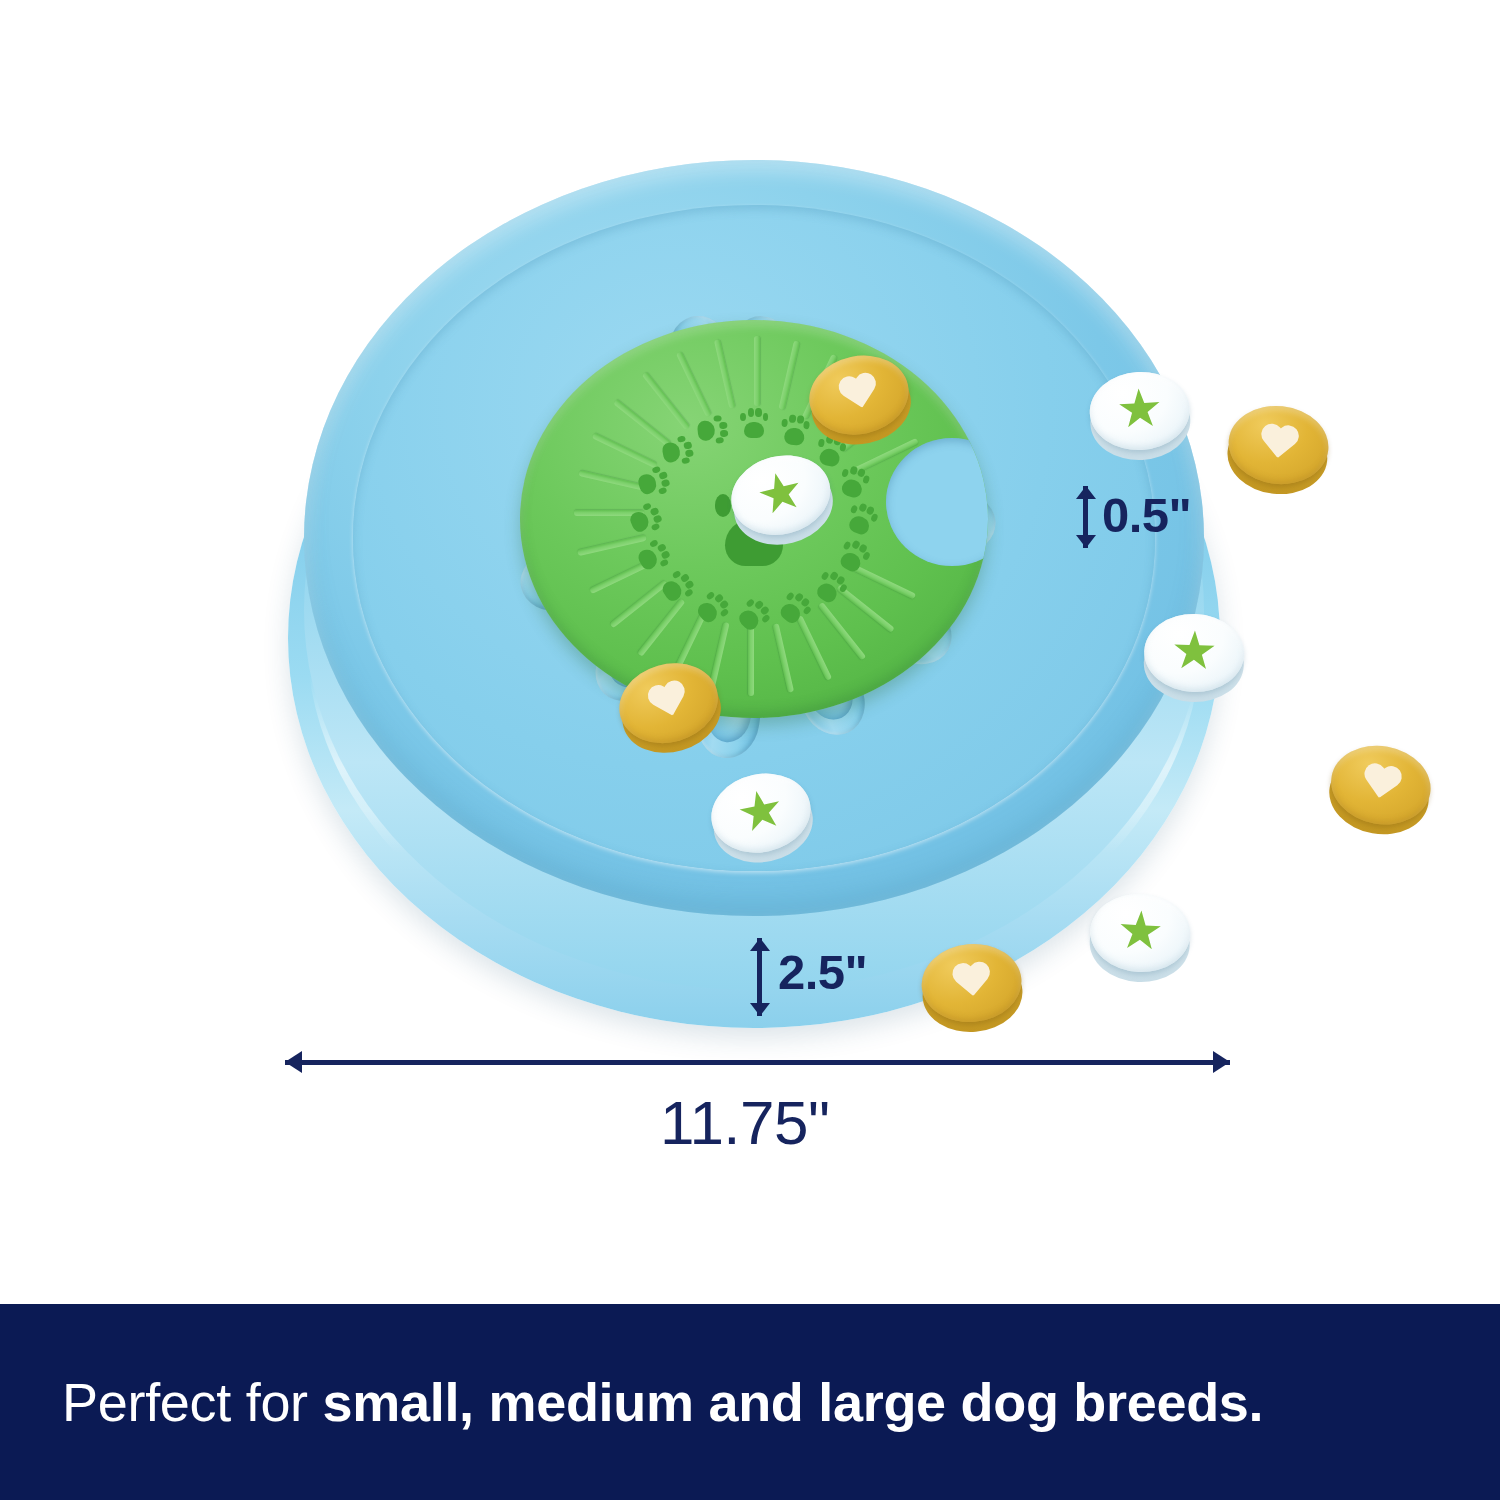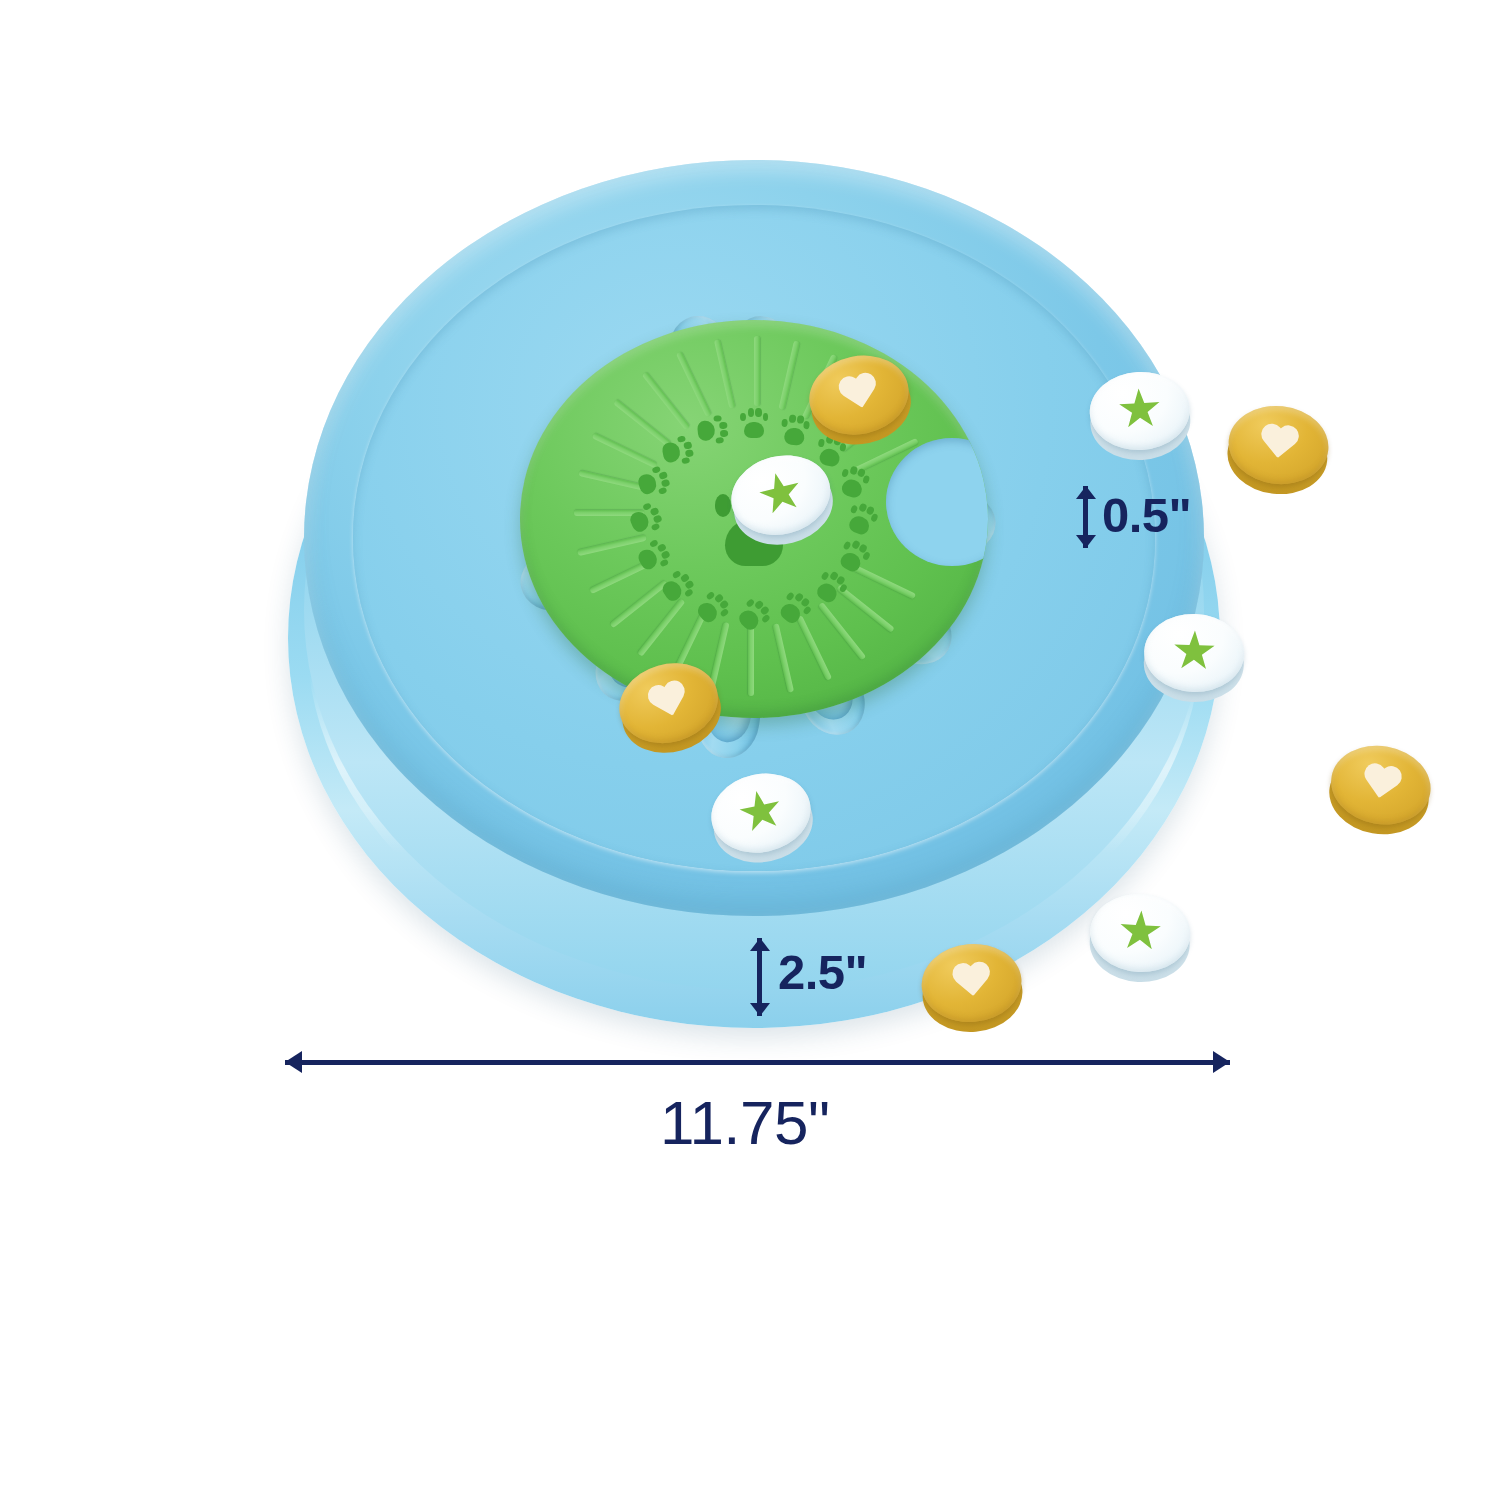--- a/index.html
+++ b/index.html
@@ -476,14 +476,17 @@
 
     <div class="dim" style="left:285px;top:1060px;width:945px;height:6px;">
       <div class="hline" style="left:0;top:0;width:945px;"></div>
       <div class="arrow-l"></div>
       <div class="arrow-r"></div>
     </div>
     <div class="dim-label big" style="position:absolute;left:660px;top:1092px;">11.75"</div>
 
   </div>
 
+  <div class="banner">
+    <div class="banner-text"><span>Perfect for </span><b>small, medium and large dog breeds.</b></div>
+  </div>
 
 </div>
 
 </body></html>

